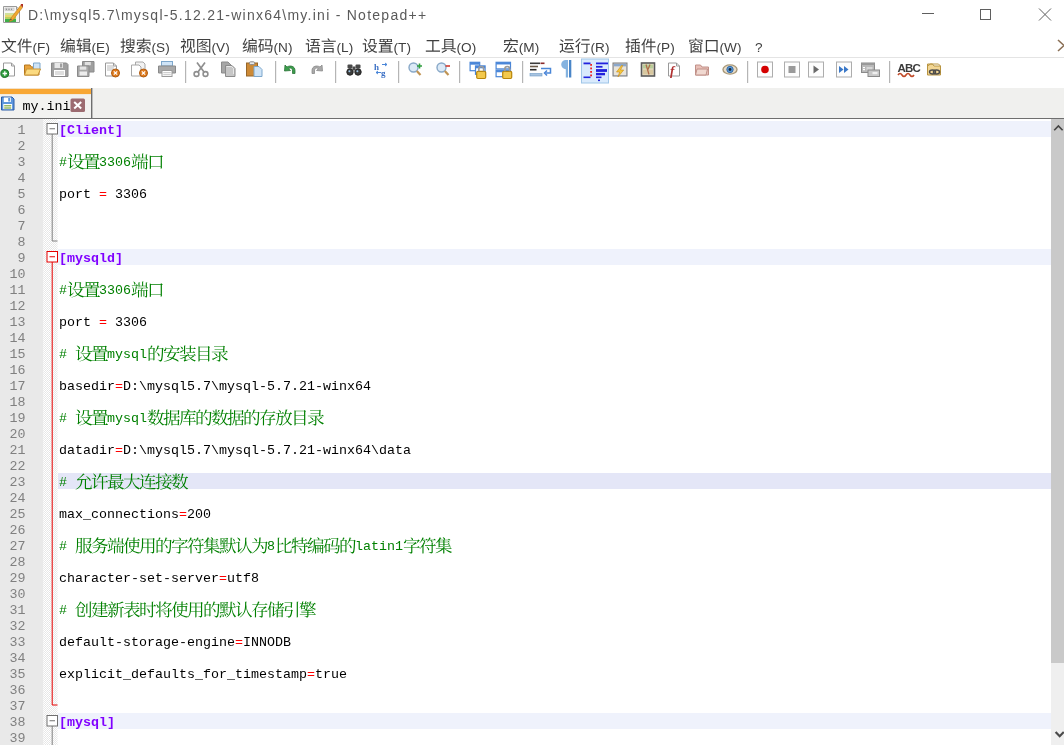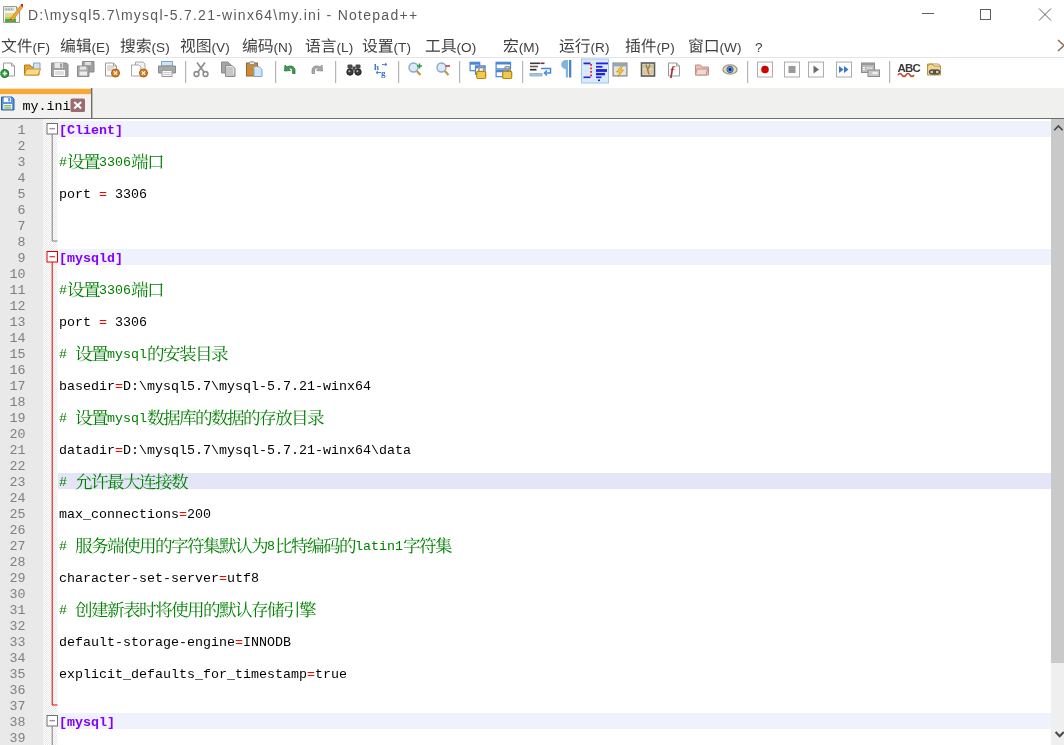--- a/index.html
+++ b/index.html
@@ -82,21 +82,21 @@
     <circle cx="7" cy="5.2" r=".8" fill="#888"></circle>
     <circle cx="9.5" cy="5.2" r=".8" fill="#888"></circle>
     <rect x="3" y="9" width="11" height="2" fill="#cfe09a"></rect>
     <rect x="3" y="11" width="11" height="2" fill="#e8d870"></rect>
     <rect x="3" y="13" width="11" height="2" fill="#b8d060"></rect>
     <rect x="3" y="15" width="11" height="3" fill="#3fae49"></rect>
     <path d="M18.5 1.5 l2 2 -9.5 12.5 -3.5 1.5 1.5 -3.5 z" fill="#f0a830" stroke="#c07818" stroke-width=".6"></path>
     <path d="M18.5 1 l2.5 2.5 1 -1.5 a1.8 1.8 0 0 0 -2.5 -2.5 z" fill="#b03020"></path>
     <path d="M9 14.5 l-1.5 2 2.5 -1 z" fill="#4a4a4a"></path>
   </svg>
-<div class="abs" style="left:28px;top:0;width:700px;height:30px;line-height:31px;font-family:'Liberation Sans',sans-serif;font-size:14px;letter-spacing:1.26px;color:#5a5a5a;white-space:pre;">D:\mysql5.7\mysql-5.7.21-winx64\my.ini - Notepad++</div>
+<div class="abs" style="left:28px;top:0;width:700px;height:30px;line-height:31px;font-family:'Liberation Sans',sans-serif;font-size:14px;letter-spacing:1.26px;color:#5a5a5a;white-space:pre;">D:\mysql5.7\mysql-5.12.21-winx64\my.ini - Notepad++</div>
 <svg style="position:absolute;left:900px;top:0" width="164" height="30" viewBox="0 0 164 30">
     <path d="M22 13.5 h12" stroke="#5f5f5f"></path>
     <rect x="80.5" y="9.5" width="10" height="10" fill="none" stroke="#5f5f5f"></rect>
     <path d="M139 8.5 l12 12 m0 -12 l-12 12" stroke="#5f5f5f"></path>
   </svg>
 <svg style="position:absolute;left:0;top:29px" width="1064" height="28" viewBox="0 0 1064 28">
     <use href="#m6587" fill="#3f3f3f" transform="translate(1,22.6) scale(0.01580)"></use>
     <use href="#m4ef6" fill="#3f3f3f" transform="translate(16.8,22.6) scale(0.01580)"></use>
     <text x="32.6" y="22.6" font-family="Liberation Sans" font-size="13.6px" fill="#3f3f3f">(F)</text>
     <use href="#m7f16" fill="#3f3f3f" transform="translate(60,22.6) scale(0.01580)"></use>

